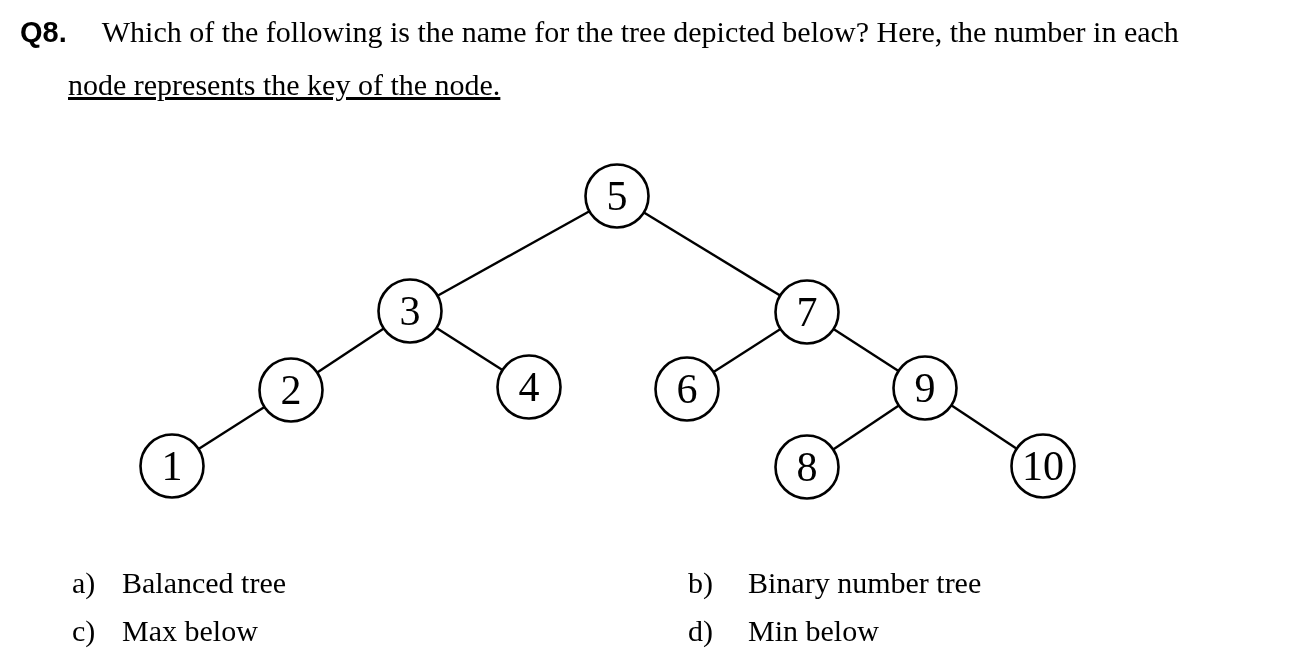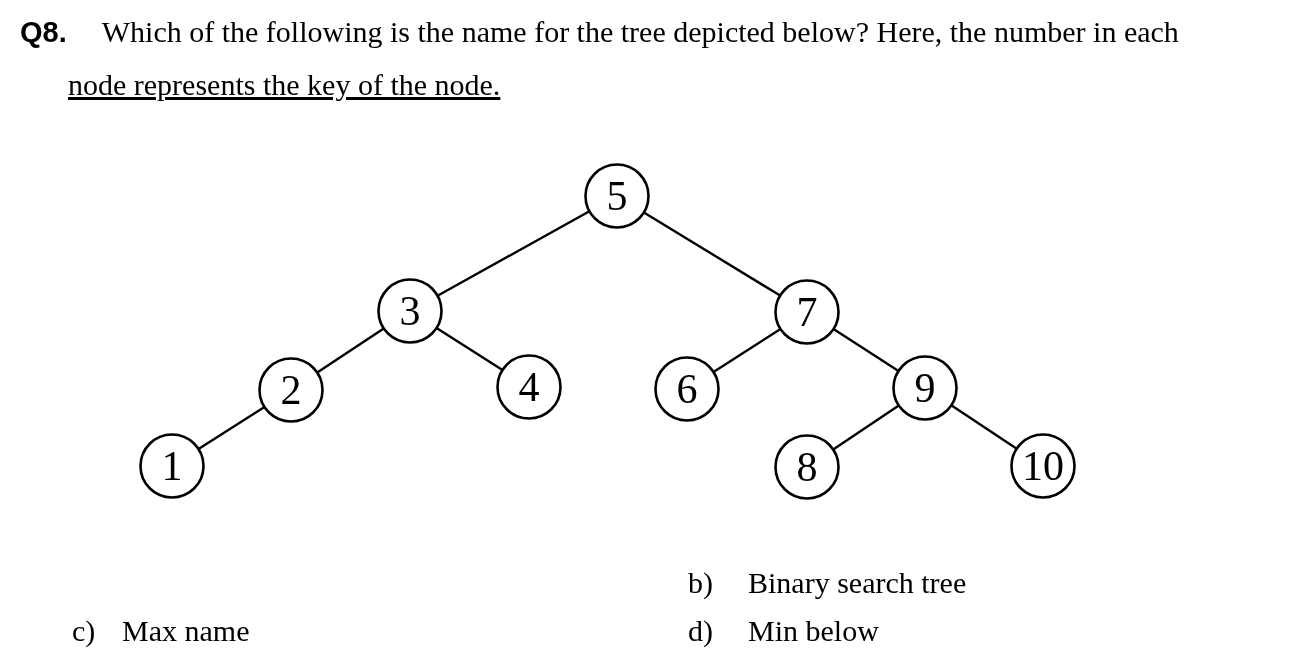--- a/index.html
+++ b/index.html
@@ -101,23 +101,26 @@
       <g>
         <circle cx="807" cy="467" r="31.5" fill="#ffffff" stroke="#000000" stroke-width="2.6"></circle>
         <text x="807" y="481" text-anchor="middle">8</text>
       </g>
       <g>
         <circle cx="1043" cy="466" r="31.5" fill="#ffffff" stroke="#000000" stroke-width="2.6"></circle>
         <text x="1043" y="480" text-anchor="middle">10</text>
       </g>
     </svg>
 
+  <div class="opt col-left row-1">
+    <span class="letter">a)</span><span class="label">Balanced tree</span>
+  </div>
   <div class="opt col-right row-1">
-    <span class="letter">b)</span><span class="label">Binary search tree</span>
+    <span class="letter">b)</span><span class="label">Binary number tree</span>
   </div>
   <div class="opt col-left row-2">
-    <span class="letter">c)</span><span class="label">Max name</span>
+    <span class="letter">c)</span><span class="label">Max below</span>
   </div>
   <div class="opt col-right row-2">
     <span class="letter">d)</span><span class="label">Min below</span>
   </div>
 
 </div>
 
 </body></html>

